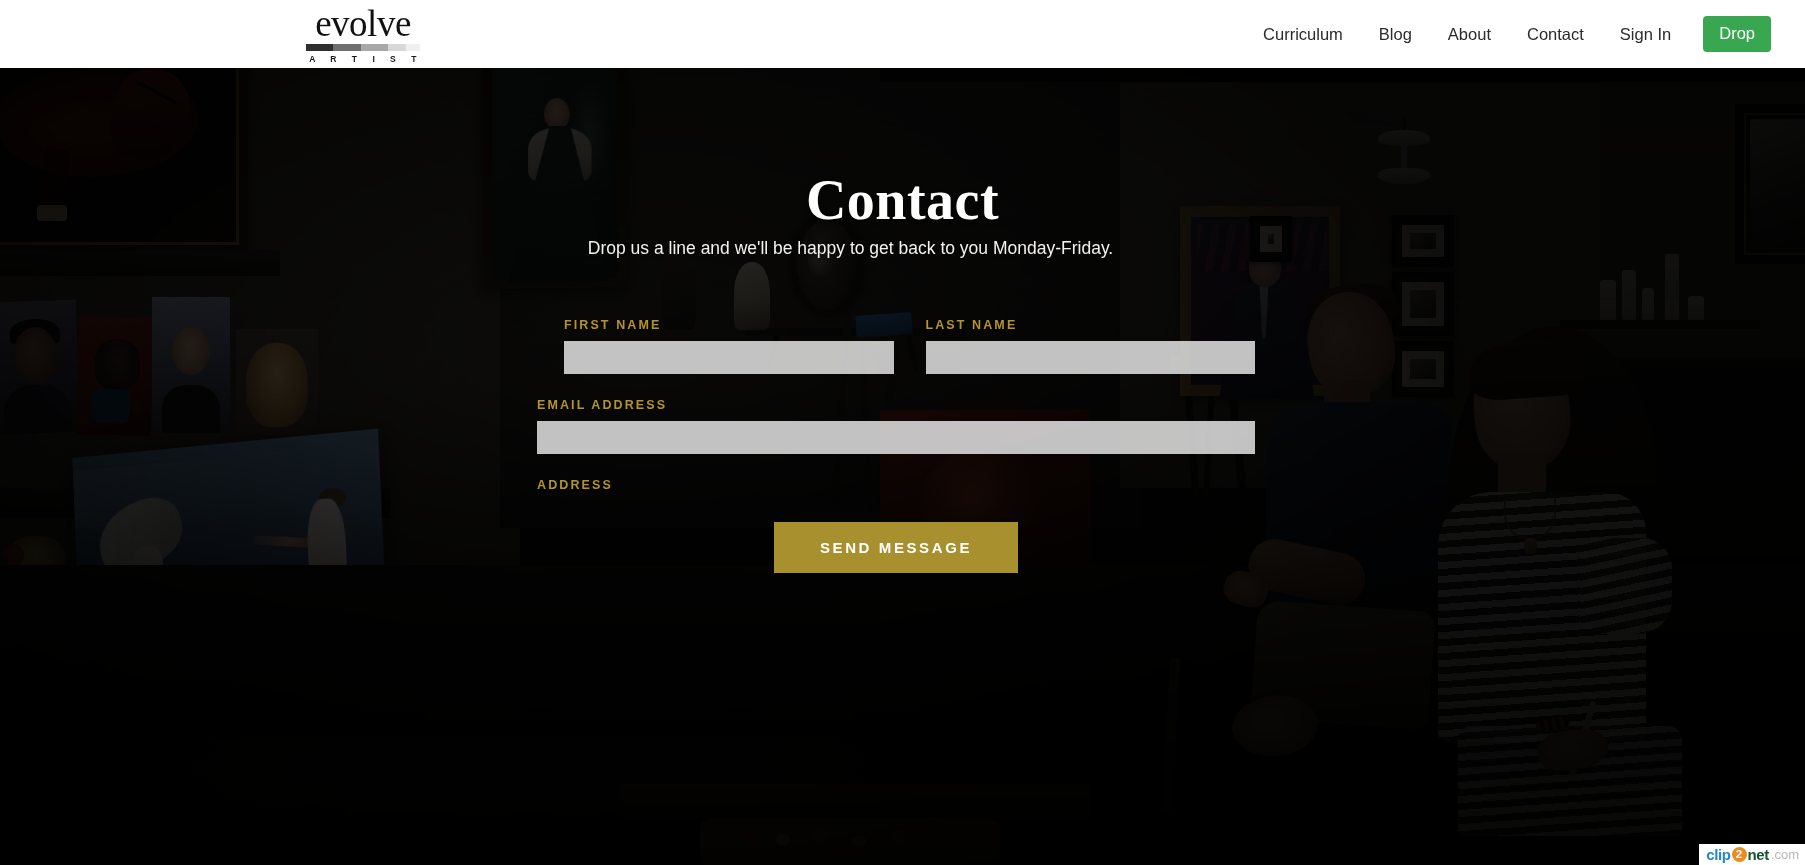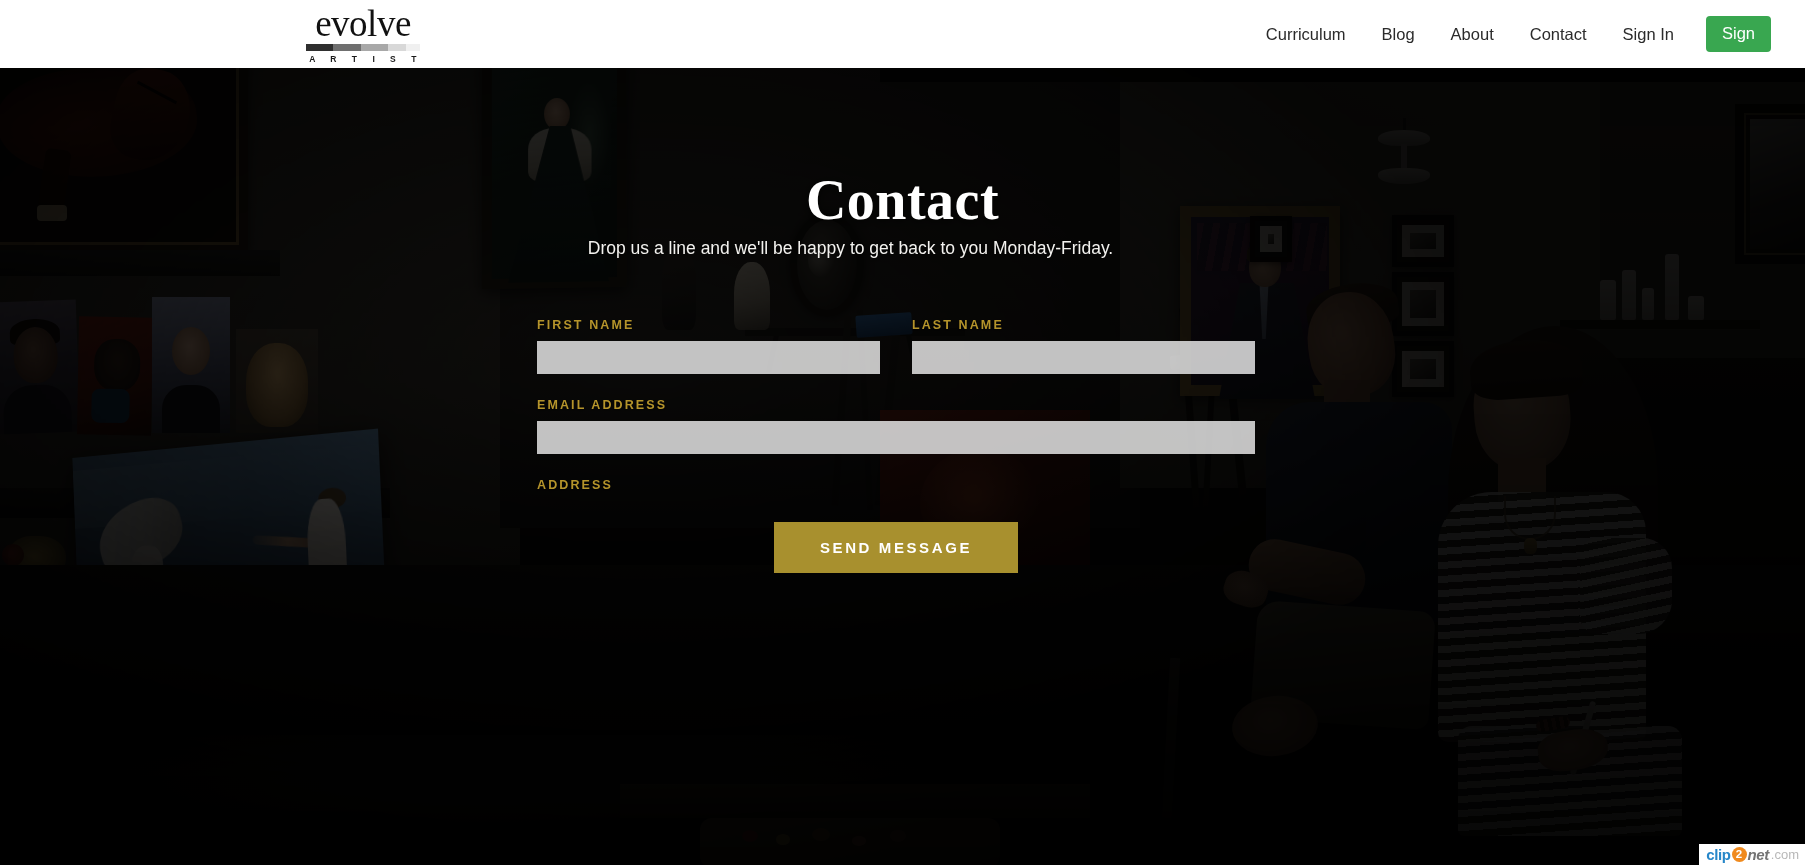--- a/index.html
+++ b/index.html
@@ -720,21 +720,21 @@
     color: #f3f2ef;
     text-shadow: 0 1px 5px rgba(0,0,0,0.75);
   }
 
   .form {
     position: absolute;
     left: 537px;
     top: 260px;
     width: 718px;
   }
-  .row { display: flex; gap: 32px; }
+  .row { display: flex; gap: 32px; margin-left: 27px; }
   .field { margin-bottom: 24px; }
   .field.half { width: 343px; }
   .field.full { width: 718px; }
   .f-label {
     display: block;
     font-size: 12.5px;
     font-weight: 700;
     letter-spacing: 2.1px;
     color: #b5942b;
     margin-bottom: 9px;
@@ -798,41 +798,41 @@
     display: inline-block;
     width: 15px; height: 15px;
     background: #f08a1e;
     color: #ffffff;
     border-radius: 50%;
     text-align: center;
     line-height: 15px;
     font-size: 11.5px;
     margin: 0 1px;
   }
-  .wm-net { color: #737373; letter-spacing: -0.4px; font-style: italic; }
+  .wm-net { color: #14532d; letter-spacing: -0.4px; }
   .wm-com { color: #b8b8b8; font-weight: 400; font-size: 13px; margin-left: 2px; }
 </style>
 </head>
 <body>
 
 <header class="site-header">
 
   <div class="logo-wrap">
     <div class="logo-word">evolve</div>
     <div class="logo-bar"></div>
     <div class="logo-sub">A R T I S T</div>
   </div>
 
   <nav class="main-nav">
     <a class="nav-link">Curriculum</a>
     <a class="nav-link">Blog</a>
     <a class="nav-link">About</a>
     <a class="nav-link">Contact</a>
     <a class="nav-link">Sign In</a>
-    <button class="join-btn">Sign</button>
+    <button class="join-btn">Drop</button>
   </nav>
 
 </header>
 
 <section class="hero">
 
   <div class="photo">
     <div class="wall-left"></div>
     <div class="wall-mid"></div>
     <div class="wall-right"></div>

